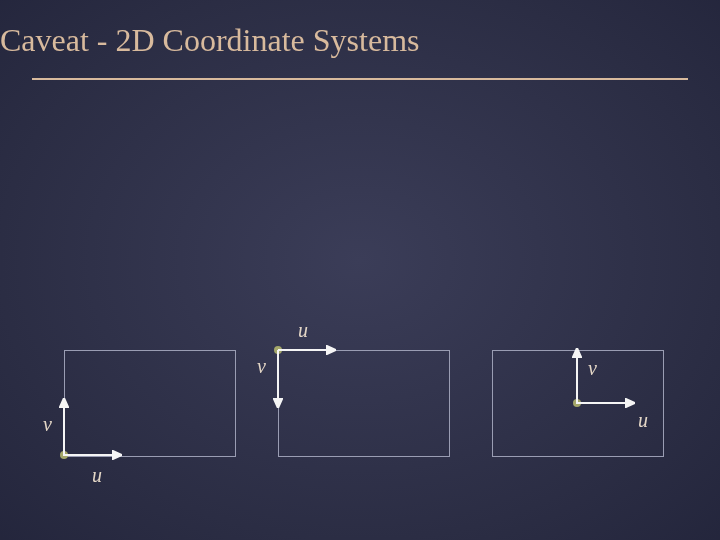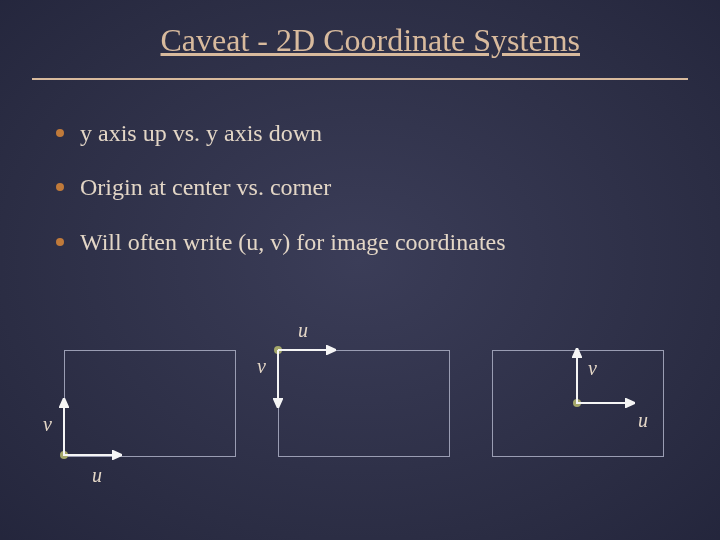--- a/index.html
+++ b/index.html
@@ -14,25 +14,24 @@
   }
   .slide {
     position: relative;
     width: 720px; height: 540px;
     box-sizing: border-box;
   }
   .title {
     position: absolute;
     left: 0; width: 580px;
     top: 22px;
-    text-align: right;
+    text-align: left;
     font-size: 32px;
     color: #d8ba9d;
     font-weight: 400;
-    text-decoration: underline;
   }
   .title-rule {
     position: absolute;
     left: 32px; right: 32px;
     top: 78px;
     height: 0;
     border-top: 2px solid #d8ba9d;
   }
   .bullets {
     position: absolute;
@@ -88,34 +87,20 @@
   }
 </style>
 </head>
 <body>
 
 <div class="slide">
 
   <div class="title">Caveat - 2D Coordinate Systems</div>
   <div class="title-rule"></div>
 
-  <div class="bullets">
-    <div class="bullet">
-      <div class="dot"></div>
-      <span class="text">y axis up vs. y axis down</span>
-    </div>
-    <div class="bullet">
-      <div class="dot"></div>
-      <span class="text">Origin at center vs. corner</span>
-    </div>
-    <div class="bullet">
-      <div class="dot"></div>
-      <span class="text">Will often write (u, v) for image coordinates</span>
-    </div>
-  </div>
 
   <div class="diagrams">
 
     <div class="diagram-box" style="left:64px; top:350px; width:170px; height:105px;"></div>
     <div class="origin-pt" style="left:64px; top:455px;"></div>
 
     <svg class="arrow" style="left:59px; top:398px; width:10px; height:60px;" viewBox="0 0 10 60">
       <line x1="5" y1="58" x2="5" y2="6"></line>
       <polygon points="5,0 1,9 9,9"></polygon>
     </svg>

